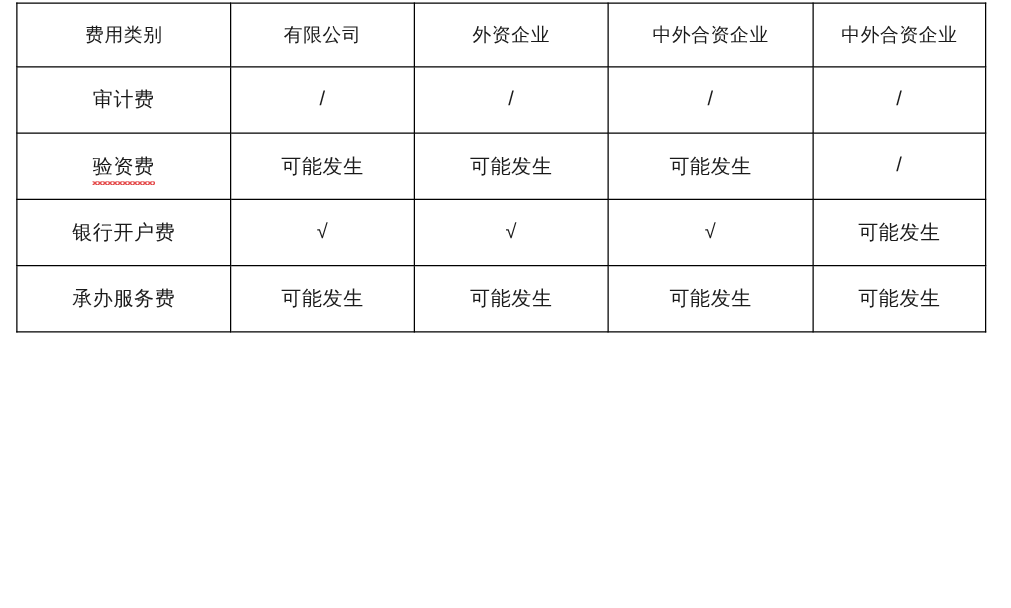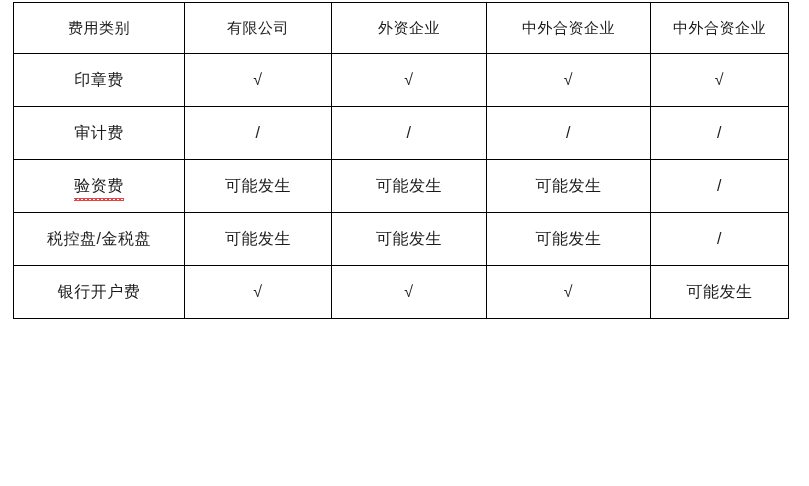--- a/index.html
+++ b/index.html
@@ -95,51 +95,44 @@
       <tr>
         <td>费用类别</td>
         <td>有限公司</td>
         <td>外资企业</td>
         <td>中外合资企业</td>
         <td>中外合资企业</td>
       </tr>
     </thead>
     <tbody>
       <tr>
-        <td class="label-cell">印章费</td>
-        <td class="value-cell mark">√</td>
-        <td class="value-cell mark">√</td>
-        <td class="value-cell mark">√</td>
-        <td class="value-cell mark">√</td>
-      </tr>
-      <tr>
         <td class="label-cell">审计费</td>
         <td class="value-cell mark">/</td>
         <td class="value-cell mark">/</td>
         <td class="value-cell mark">/</td>
         <td class="value-cell mark">/</td>
       </tr>
       <tr>
         <td class="label-cell">
           <span class="squiggle">验资费</span>
         </td>
         <td class="value-cell">可能发生</td>
         <td class="value-cell">可能发生</td>
         <td class="value-cell">可能发生</td>
         <td class="value-cell mark">/</td>
       </tr>
       <tr>
-        <td class="label-cell">税控盘/金税盘</td>
-        <td class="value-cell">可能发生</td>
-        <td class="value-cell">可能发生</td>
-        <td class="value-cell">可能发生</td>
-        <td class="value-cell mark">/</td>
-      </tr>
-      <tr>
         <td class="label-cell">银行开户费</td>
         <td class="value-cell mark">√</td>
         <td class="value-cell mark">√</td>
         <td class="value-cell mark">√</td>
+        <td class="value-cell">可能发生</td>
+      </tr>
+      <tr>
+        <td class="label-cell">承办服务费</td>
+        <td class="value-cell">可能发生</td>
+        <td class="value-cell">可能发生</td>
+        <td class="value-cell">可能发生</td>
         <td class="value-cell">可能发生</td>
       </tr>
     </tbody>
   </table>
 </div>
 
 </body></html>

